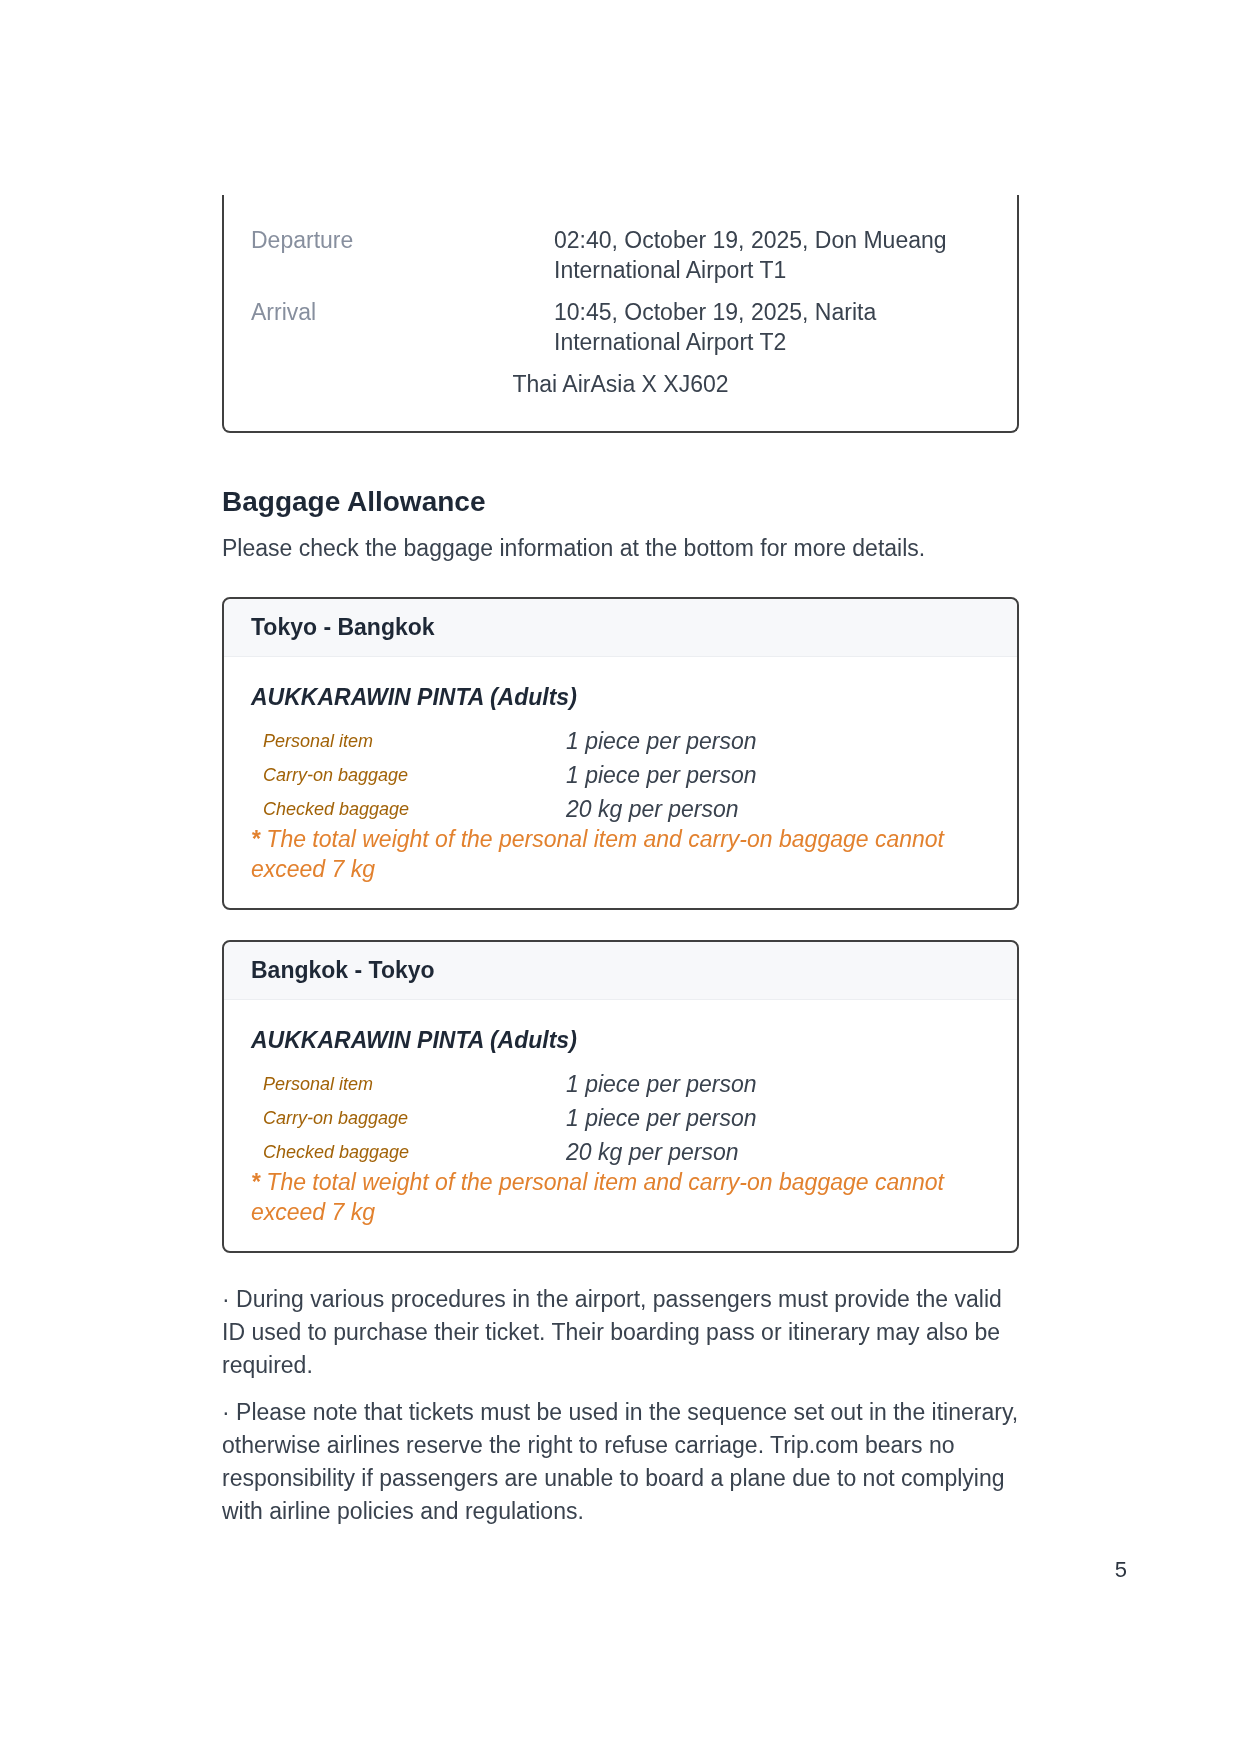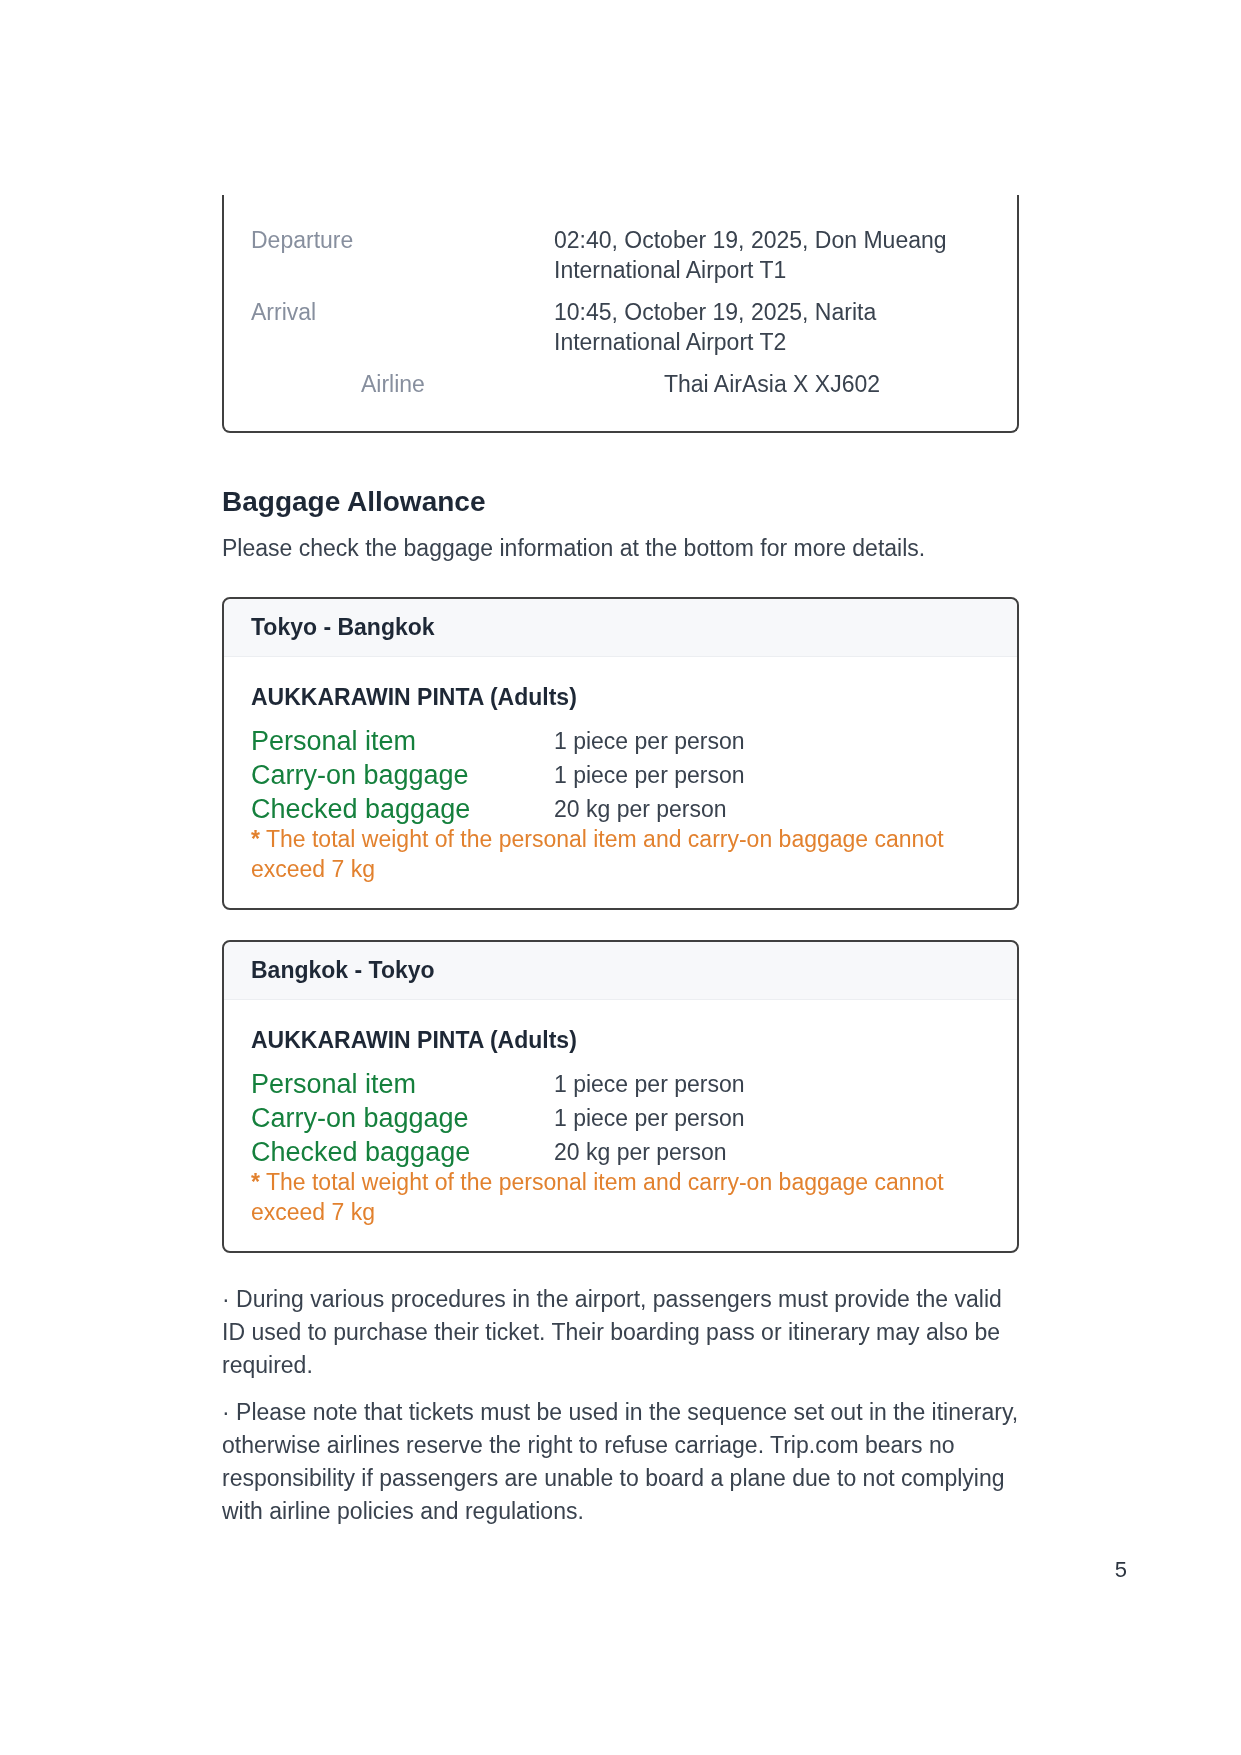--- a/index.html
+++ b/index.html
@@ -68,38 +68,39 @@
   .baggage-card-header {
     background: #f7f8fa;
     border-bottom: 1px solid #eceef1;
     padding: 14px 27px;
     font-size: 23px;
     line-height: 29px;
     font-weight: bold;
     color: #1e2836;
     border-radius: 8px 8px 0 0;
   }
-  .baggage-card-body { padding: 26px 27px 24px 27px; }
+  .baggage-card-body { padding: 26px 27px 24px 27px; font-style: italic; }
   .passenger-name {
     font-size: 23px;
     line-height: 29px;
     font-weight: bold;
     color: #1e2836;
   }
   .baggage-rows { margin-top: 14px; }
   .baggage-row {
     display: flex;
     align-items: flex-start;
   }
   .baggage-row + .baggage-row { margin-top: 4px; }
   .baggage-label {
     flex: 0 0 303px;
-    color: #15803d;
-    font-size: 27px;
-    line-height: 30px;
+    color: #a16207;
+    font-size: 18px;
+    line-height: 30px;
+    margin-left: 12px;
   }
   .baggage-value {
     color: #39424e;
     font-size: 23px;
     line-height: 30px;
     text-align: right;
   }
   .baggage-note {
     margin-top: 0;
     color: #e2812e;
@@ -134,21 +135,20 @@
   <section class="card flight-card">
     <div class="detail-row">
       <div class="detail-label">Departure</div>
       <div class="detail-value">02:40, October 19, 2025, Don Mueang International Airport T1</div>
     </div>
     <div class="detail-row">
       <div class="detail-label">Arrival</div>
       <div class="detail-value">10:45, October 19, 2025, Narita International Airport T2</div>
     </div>
     <div class="detail-row">
-      <div class="detail-label">Airline</div>
       <div class="detail-value">Thai AirAsia X XJ602</div>
     </div>
   </section>
 
   <h2 class="section-title baggage-title">Baggage Allowance</h2>
   <p class="baggage-subtitle">Please check the baggage information at the bottom for more details.</p>
 
   <section class="card baggage-card">
     <div class="baggage-card-header">Tokyo - Bangkok</div>
     <div class="baggage-card-body">

